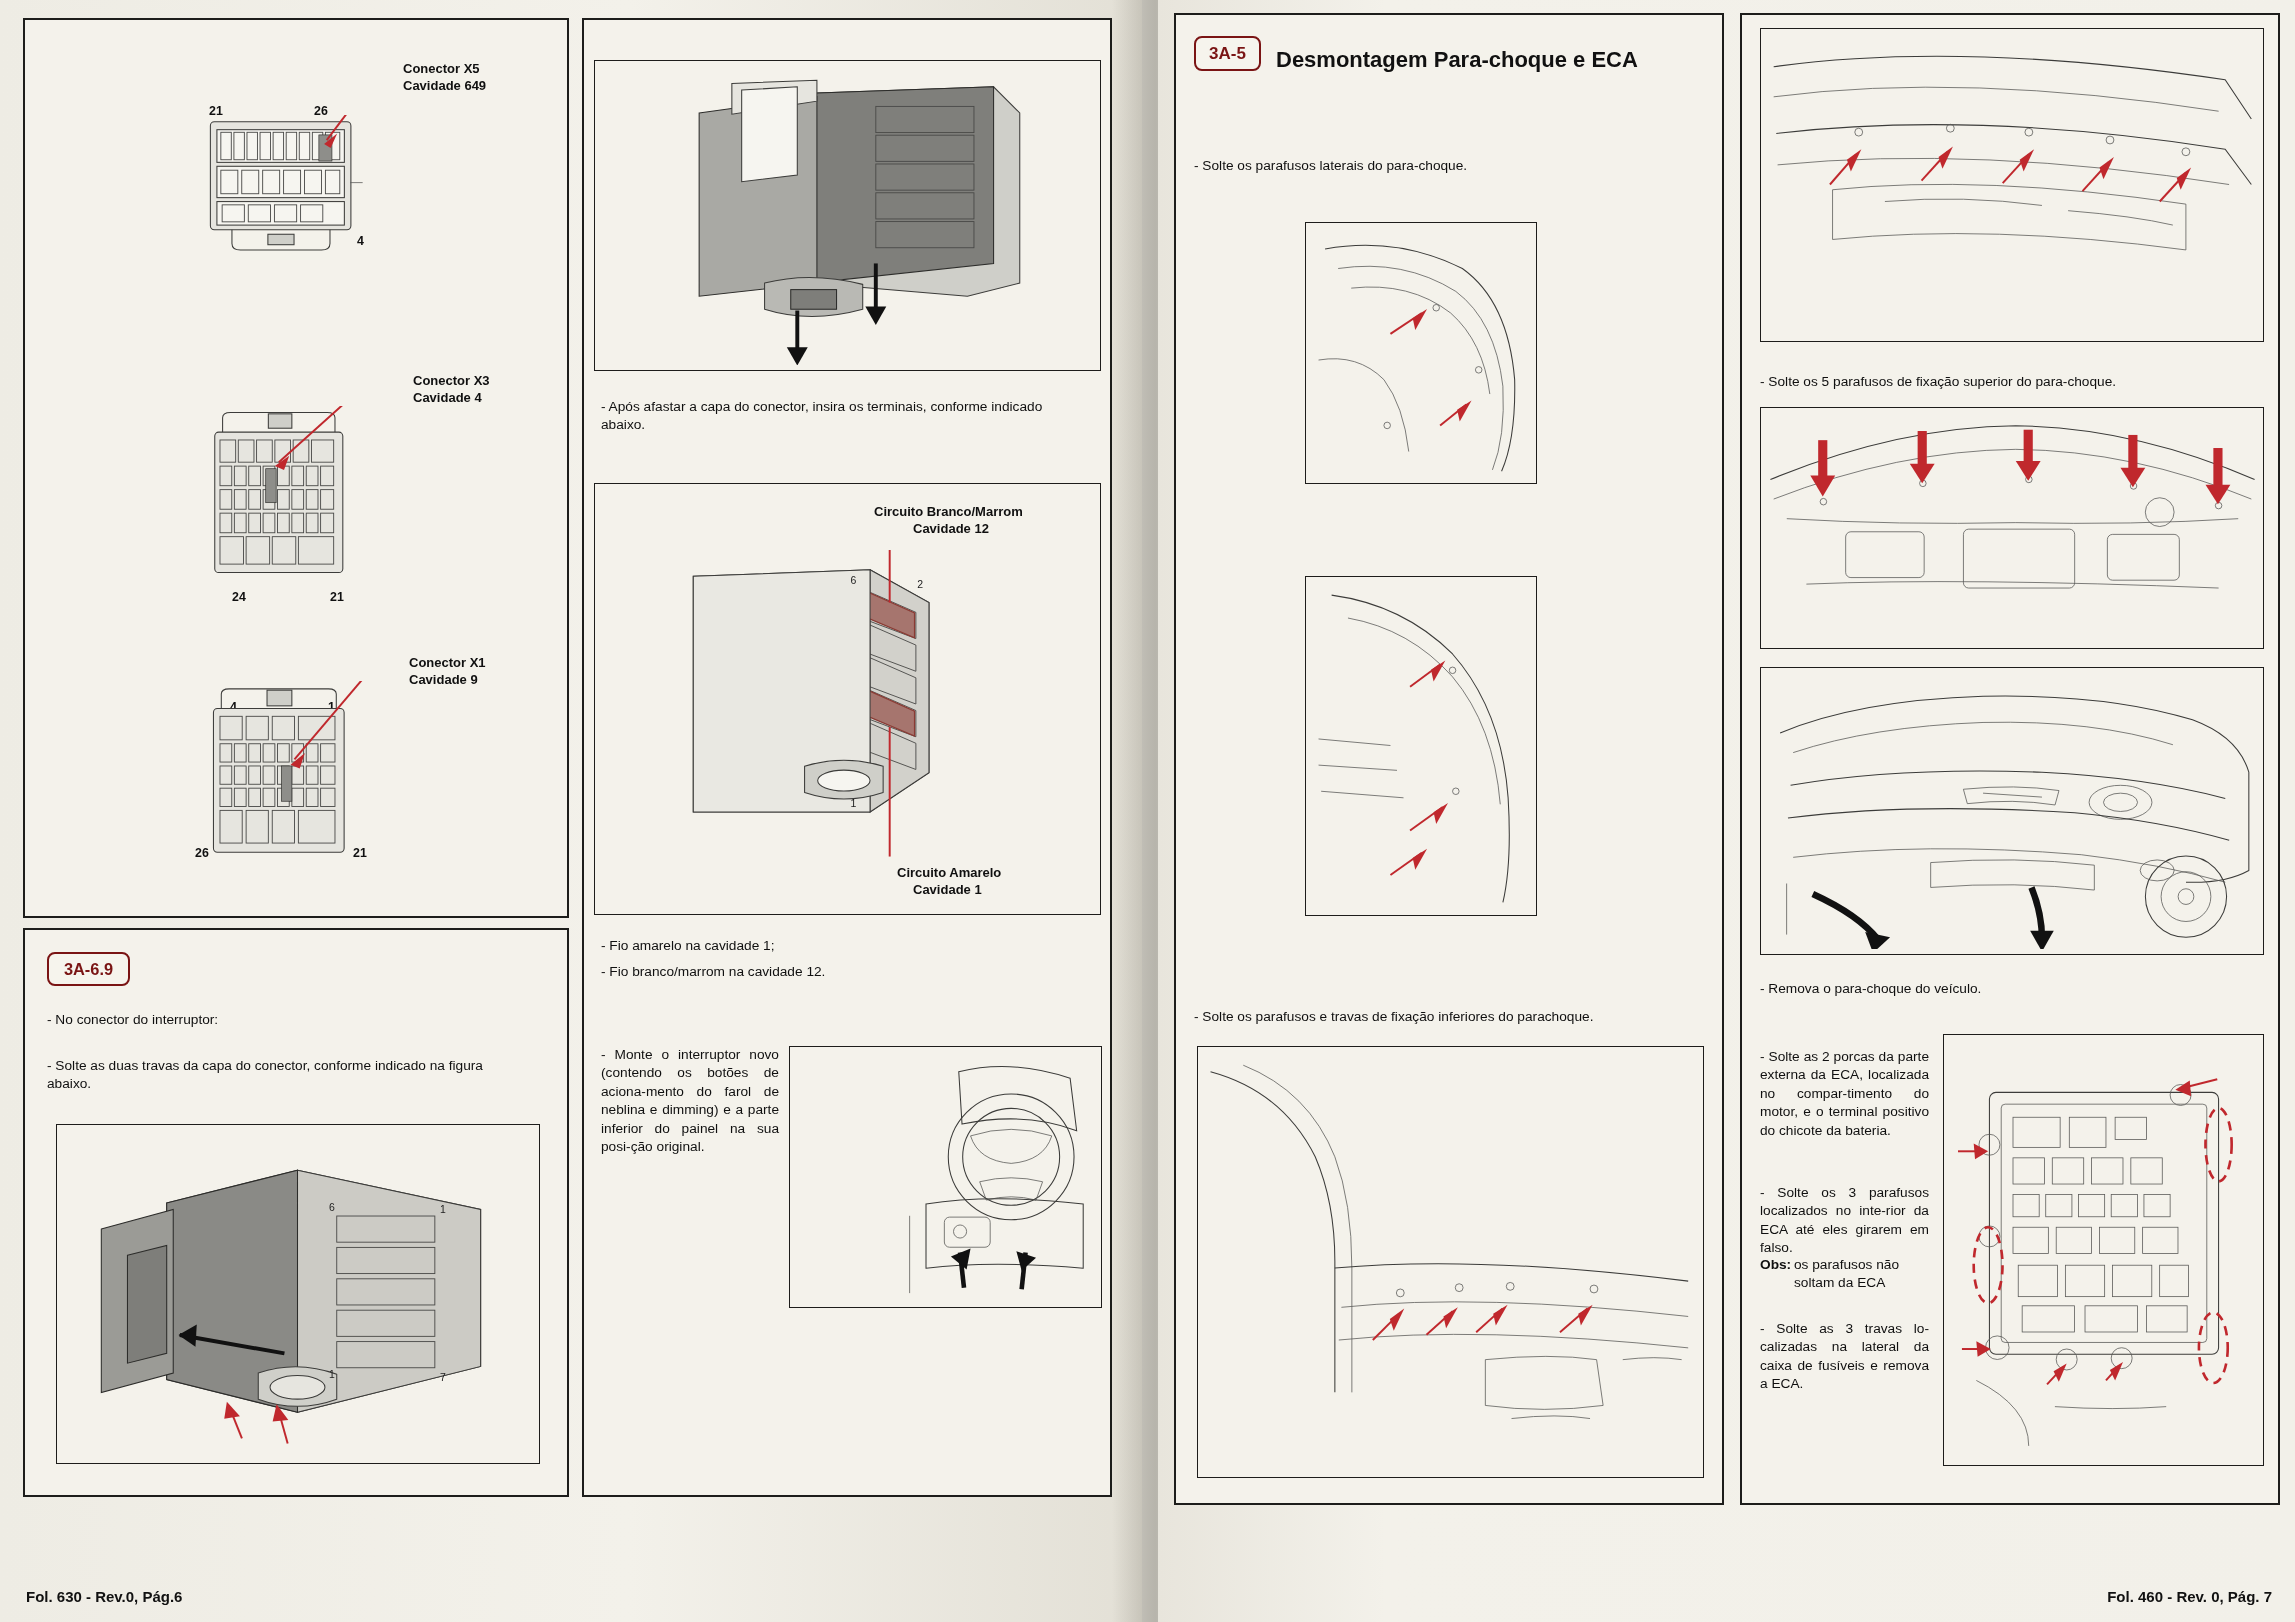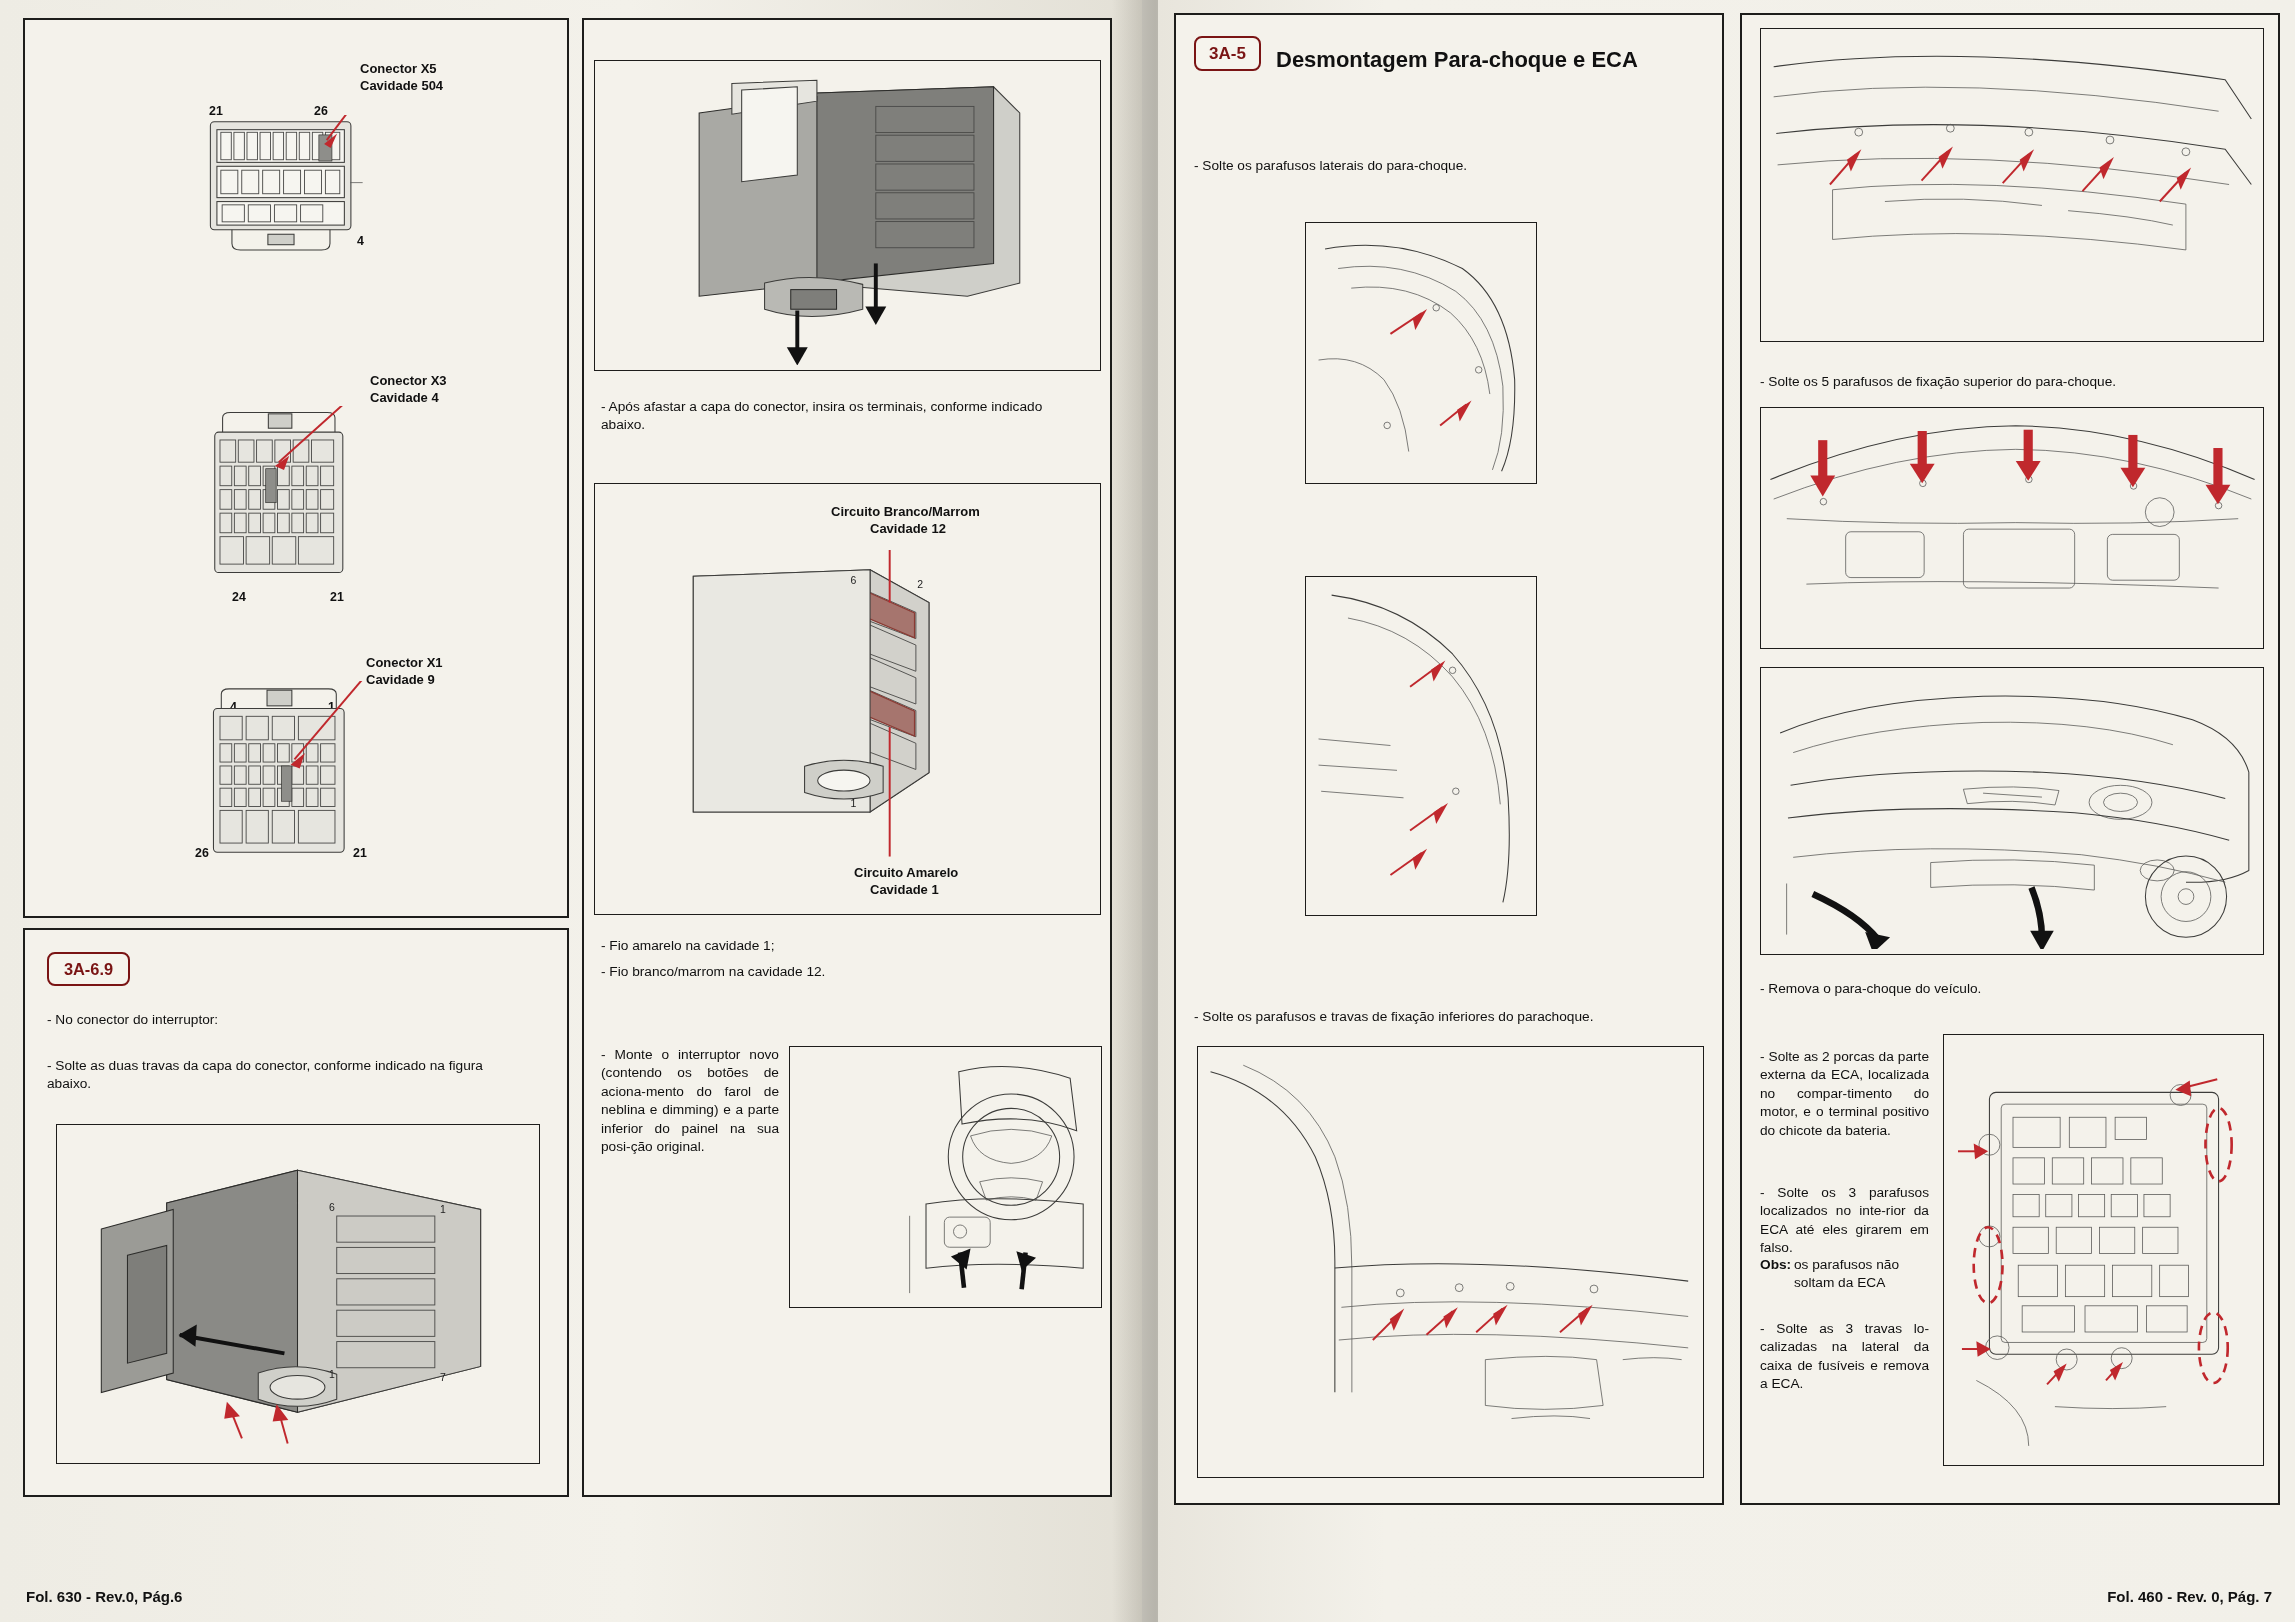--- a/index.html
+++ b/index.html
@@ -19,21 +19,21 @@
   .gutter{
     position:absolute;left:1112px;top:0;width:79px;height:100%;
     background:linear-gradient(90deg,rgba(140,136,124,0) 0%,rgba(120,116,104,0.30) 45%,rgba(120,116,104,0.35) 55%,rgba(140,136,124,0) 100%);
   }
   .frame{position:absolute;border:2px solid #1d1d1b;box-sizing:border-box;background:#f4f2eb;}
   .thin{position:absolute;border:1.3px solid #1d1d1b;box-sizing:border-box;background:#f4f2eb;}
   .txt{position:absolute;color:#101010;line-height:1.35;}
   .bold{font-weight:bold;}
   .small{font-size:12.4px;}
   .med{font-size:13.7px;}
-  .cap{font-size:13px;}
+  .cap{font-size:13px;margin-left:43px;}
   .footer{position:absolute;bottom:18.3px;font-size:15px;font-weight:bold;color:#111;}
   .tag{
     position:absolute;border:2px solid #7a1414;border-radius:7.9px;
     background:#f6f4ed;color:#7a1414;font-weight:bold;
     display:flex;align-items:center;justify-content:center;
   }
   .sectiontitle{position:absolute;font-size:22px;font-weight:bold;color:#111;}
   svg{display:block;}
   .arrow-red{fill:#c0282d;}
   .hatch{fill:none;stroke:#4a4a48;stroke-width:1.4;}
@@ -50,21 +50,21 @@
 </head>
 <body>
 
 <div class="page page-left">
 
   <div class="frame" style="left:23px;top:18.3px;width:546px;height:900px;"></div>
   <div class="frame" style="left:23px;top:928px;width:546px;height:569px;"></div>
   <div class="frame" style="left:582px;top:18.3px;width:530px;height:1479px;"></div>
 
   <div class="txt bold cap" style="left:360px;top:60px;">Conector X5</div>
-  <div class="txt bold cap" style="left:360px;top:77px;">Cavidade 504</div>
+  <div class="txt bold cap" style="left:360px;top:77px;">Cavidade 649</div>
   <div class="txt bold small" style="left:209px;top:103px;">21</div>
   <div class="txt bold small" style="left:314px;top:103px;">26</div>
   <div class="txt bold small" style="left:357px;top:233px;">4</div>
 
   <svg style="position:absolute;left:196px;top:115px;" width="183" height="164" viewBox="0 0 280 250">
     <rect x="22" y="10" width="215" height="165" rx="6" class="filllight"></rect>
     <rect x="32" y="22" width="195" height="50" class="white"></rect>
     <g class="hatch">
       <rect x="38" y="26" width="16" height="42"></rect>
         <rect x="58" y="26" width="16" height="42"></rect>

